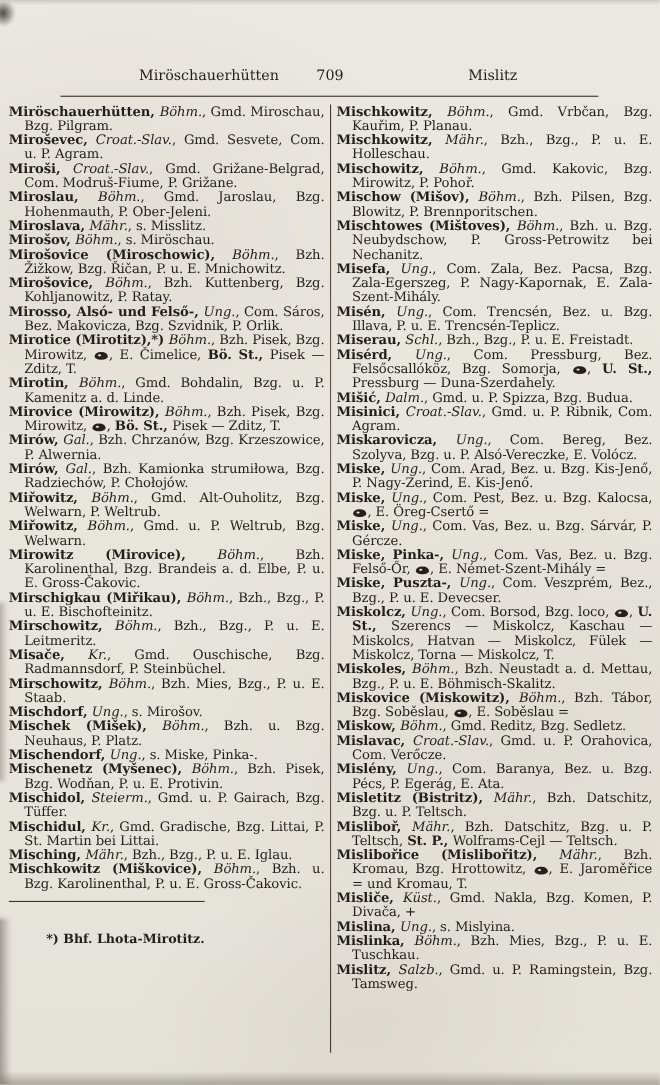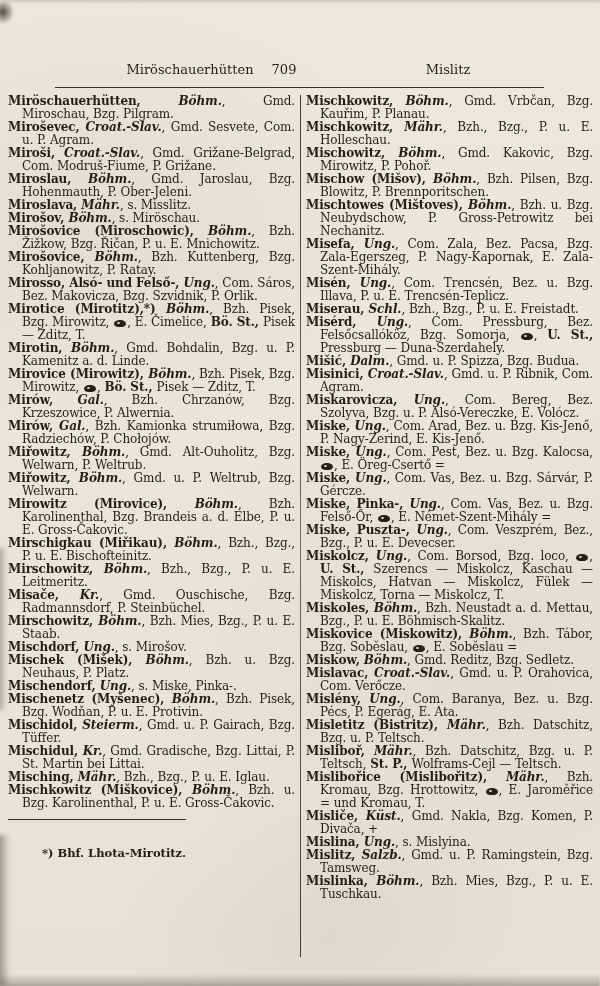--- a/index.html
+++ b/index.html
@@ -11,31 +11,31 @@
       radial-gradient(ellipse 520px 420px at 82% 68%, rgba(110,100,85,0.06), transparent 70%),
       radial-gradient(ellipse 300px 200px at 55% 95%, rgba(110,100,85,0.08), transparent 70%),
       linear-gradient(#ebe8e1,#e5e2da);
     color:#221e19;
     font-family:"DejaVu Serif","Liberation Serif",serif;
     font-size:12px;line-height:13px;
   }
   .header-bar{position:absolute;top:63px;left:0;width:600px;height:16px;}
   .header-bar span{position:absolute;top:0;transform:translateX(-50%);font-size:13px;white-space:nowrap;}
   .h-left{left:190px;}
-  .h-center{left:284px;}
+  .h-center{left:300px;}
   .h-right{left:448px;}
   .header-rule{position:absolute;top:87px;left:55px;width:489px;height:1px;background:#37322b;}
   .divider{position:absolute;top:95px;left:300px;width:1px;height:862px;
     background:linear-gradient(#403a32,#716a60 50%,#403a32);}
   .col{position:absolute;top:95px;width:287px;}
   .col-left{left:8px;}
   .col-right{left:306px;}
   .entry{margin:0;padding-left:14px;text-indent:-14px;text-align:justify;letter-spacing:-0.1px;}
   .seg-b{font-weight:bold;}
-  .seg-i{font-style:italic;font-weight:bold;}
+  .seg-i{font-style:italic;}
   .posthorn{
     display:inline-block;width:12px;height:7px;margin:0 1px;vertical-align:-1px;
     background:#241f1a;border-radius:50%/62% 62% 46% 46%;position:relative;
   }
   .posthorn::after{
     content:"";position:absolute;left:3px;top:2px;width:3px;height:2px;
     background:#ddd9d0;border-radius:50%;
   }
   .footnote-block{margin-top:9px;}
   .footnote-rule{width:178px;height:1px;background:#37322b;margin:0 0 5px 0;}
@@ -126,22 +126,22 @@
       <p class="entry"><span class="seg-b">Miskoles, </span><span class="seg-i">Böhm.</span><span class="seg-n">, Bzh. Neustadt a. d. Mettau, Bzg., P. u. E. Böhmisch-Skalitz.</span></p>
       <p class="entry"><span class="seg-b">Miskovice (Miskowitz), </span><span class="seg-i">Böhm.</span><span class="seg-n">, Bzh. Tábor, Bzg. Soběslau, </span><span class="posthorn"></span><span class="seg-n">, E. Soběslau =</span></p>
       <p class="entry"><span class="seg-b">Miskow, </span><span class="seg-i">Böhm.</span><span class="seg-n">, Gmd. Reditz, Bzg. Sedletz.</span></p>
       <p class="entry"><span class="seg-b">Mislavac, </span><span class="seg-i">Croat.-Slav.</span><span class="seg-n">, Gmd. u. P. Orahovica, Com. Verőcze.</span></p>
       <p class="entry"><span class="seg-b">Mislény, </span><span class="seg-i">Ung.</span><span class="seg-n">, Com. Baranya, Bez. u. Bzg. Pécs, P. Egerág, E. Ata.</span></p>
       <p class="entry"><span class="seg-b">Misletitz (Bistritz), </span><span class="seg-i">Mähr.</span><span class="seg-n">, Bzh. Datschitz, Bzg. u. P. Teltsch.</span></p>
       <p class="entry"><span class="seg-b">Misliboř, </span><span class="seg-i">Mähr.</span><span class="seg-n">, Bzh. Datschitz, Bzg. u. P. Teltsch, </span><span class="seg-b">St. P., </span><span class="seg-n">Wolframs-Cejl — Teltsch.</span></p>
       <p class="entry"><span class="seg-b">Mislibořice (Mislibořitz), </span><span class="seg-i">Mähr.</span><span class="seg-n">, Bzh. Kromau, Bzg. Hrottowitz, </span><span class="posthorn"></span><span class="seg-n">, E. Jaroměřice = und Kromau, T.</span></p>
       <p class="entry"><span class="seg-b">Misliče, </span><span class="seg-i">Küst.</span><span class="seg-n">, Gmd. Nakla, Bzg. Komen, P. Divača, +</span></p>
       <p class="entry"><span class="seg-b">Mislina, </span><span class="seg-i">Ung.</span><span class="seg-n">, s. Mislyina.</span></p>
+      <p class="entry"><span class="seg-b">Mislinka, </span><span class="seg-i">Böhm.</span><span class="seg-n">, Bzh. Mies, Bzg., P. u. E. Tuschkau.</span></p>
       <p class="entry"><span class="seg-b">Mislitz, </span><span class="seg-i">Salzb.</span><span class="seg-n">, Gmd. u. P. Ramingstein, Bzg. Tamsweg.</span></p>
-      <p class="entry"><span class="seg-b">Mislinka, </span><span class="seg-i">Böhm.</span><span class="seg-n">, Bzh. Mies, Bzg., P. u. E. Tuschkau.</span></p>
     </div>
 
   <div class="smudge sm-topleft"></div>
   <div class="smudge sm-left1"></div>
   <div class="smudge sm-left2"></div>
   <div class="smudge sm-bottom"></div>
   <div class="smudge sm-topedge"></div>
 
 </div>
 

